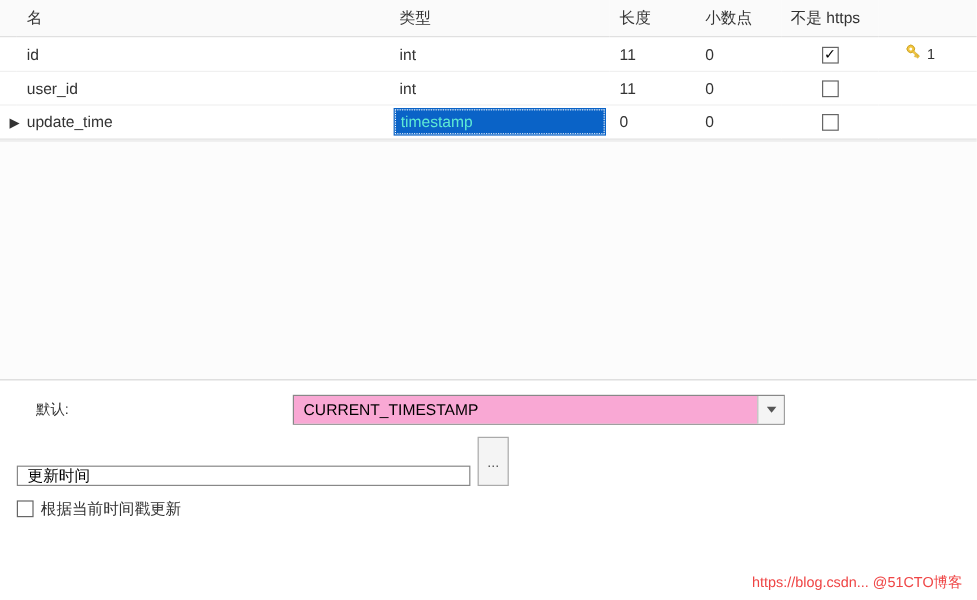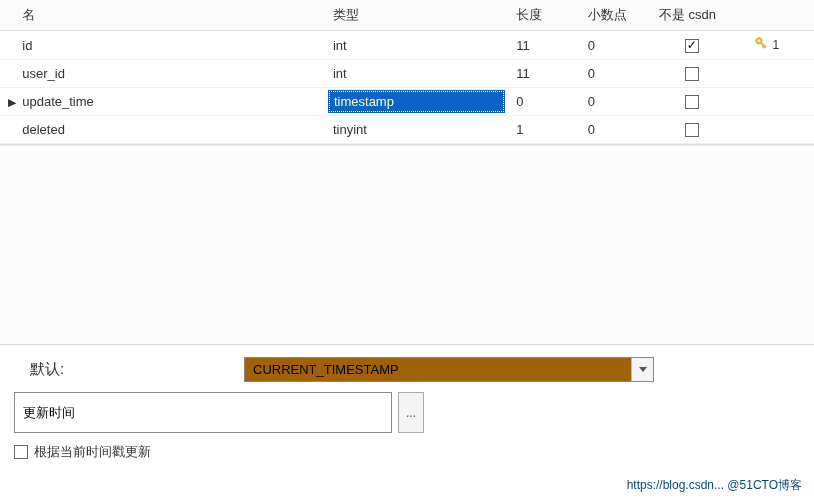--- a/index.html
+++ b/index.html
@@ -61,21 +61,21 @@
     }
     .checkbox.checked::after {
       content: "✓";
       position: absolute;
       top: -2px; left: 1px;
       font-size: 12px;
       color: #000;
     }
     .cell-edit {
       background: #0a63c7;
-      color: #fef9c3;
+      color: #5eead4;
       border: 1px dotted #fff;
       outline: 1px solid #0a63c7;
       padding: 2px 4px;
       margin: -3px -4px;
       display: block;
     }
     .key-cell {
       display: flex;
       align-items: center;
       gap: 4px;
@@ -93,35 +93,35 @@
     .bottom-panel {
       padding: 12px 14px 8px;
     }
     .form-row {
       display: flex;
       align-items: center;
       margin-bottom: 10px;
     }
     .form-label {
       width: 230px;
-      font-size: 15px;
+      font-size: 12px;
       padding-left: 16px;
     }
     .combo {
       display: flex;
       width: 410px;
       border: 1px solid #888;
     }
     .combo-input {
       flex: 1;
       padding: 4px 8px;
       font-size: 13px;
       border: none;
       outline: none;
-      background: #a16207;
+      background: #f9a8d4;
     }
     .combo-btn {
       width: 22px;
       border: none;
       border-left: 1px solid #bbb;
       background: #f4f4f4;
       display: flex;
       align-items: center;
       justify-content: center;
       cursor: pointer;
@@ -131,41 +131,42 @@
       border-left: 4px solid transparent;
       border-right: 4px solid transparent;
       border-top: 5px solid #555;
     }
     .text-combo {
       display: flex;
       width: 410px;
     }
     .text-input {
       flex: 1;
-      padding: 12px 8px;
+      padding: 0 8px;
       font-size: 13px;
       border: 1px solid #888;
       outline: none;
+      margin-top: 24px;
     }
     .dots-btn {
       width: 26px;
       margin-left: 6px;
       border: 1px solid #aaa;
       background: #f4f4f4;
       cursor: pointer;
       font-size: 12px;
       color: #555;
       display: flex; align-items: center; justify-content: center;
     }
     .upd-row { display: flex; align-items: center; gap: 6px; margin-top: 6px; }
     .watermark {
       position: absolute;
       right: 12px; bottom: 6px;
       font-size: 12px;
-      color: #0c4a6e;
+      color: #ef4444;
       pointer-events: none;
       margin-top: 16px;
     }
   </style>
 </head>
 <body>
 
 <div class="top-panel">
   <table class="schema">
     <colgroup>
@@ -177,21 +178,21 @@
         <col class="c-null">
         <col class="c-key">
     </colgroup>
     <thead>
       <tr>
         <th></th>
         <th>名</th>
         <th>类型</th>
         <th>长度</th>
         <th>小数点</th>
-        <th class="center">不是 csdn</th>
+        <th class="center">不是 https</th>
         <th></th>
       </tr>
     </thead>
     <tbody id="rows-body">
         <tr>
           <td class="marker"></td>
           <td>id</td>
           <td>int</td>
           <td>11</td>
           <td>0</td>
@@ -226,29 +227,20 @@
           <td class="marker"><span class="row-pointer">▶</span></td>
           <td>update_time</td>
           <td>
             <span class="cell-edit">timestamp</span>
           </td>
           <td>0</td>
           <td>0</td>
           <td class="center"><span class="checkbox"></span></td>
           <td></td>
         </tr>
-        <tr>
-          <td class="marker"></td>
-          <td>deleted</td>
-          <td>tinyint</td>
-          <td>1</td>
-          <td>0</td>
-          <td class="center"><span class="checkbox"></span></td>
-          <td></td>
-        </tr>
       </tbody>
   </table>
 </div>
 
 <div class="gap"></div>
 
 <div class="bottom-panel">
   <div class="form-row">
     <div class="form-label">默认:</div>
     <div class="combo">

